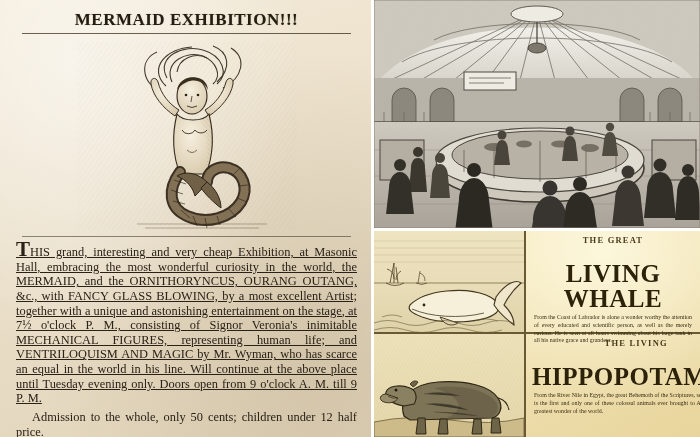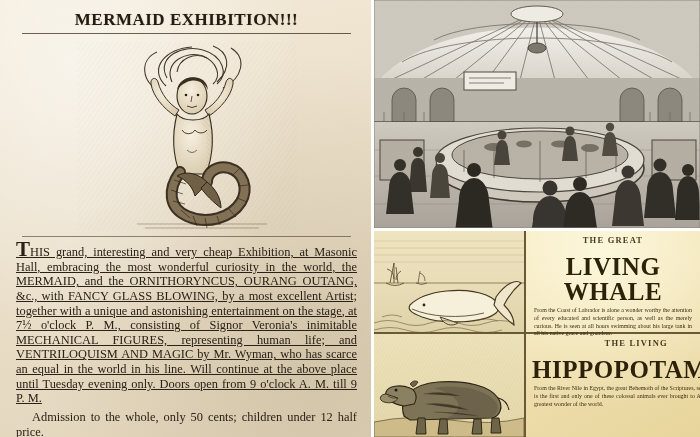--- a/index.html
+++ b/index.html
@@ -163,21 +163,21 @@
     text-transform: uppercase;
     margin-bottom: 0px;
   }
   .poster-title {
     font-family: "Liberation Serif", serif;
     font-weight: bold;
     font-size: 25px;
     letter-spacing: 0.5px;
     line-height: 1;
     color: #2c2209;
-    margin: 9px 0 3px 0;
+    margin: 16px 0 3px 0;
   }
   .poster-copy {
     font-size: 5.9px;
     line-height: 1.32;
     color: #3a2e14;
     text-align: justify;
     padding: 0 2px;
   }
 
   

